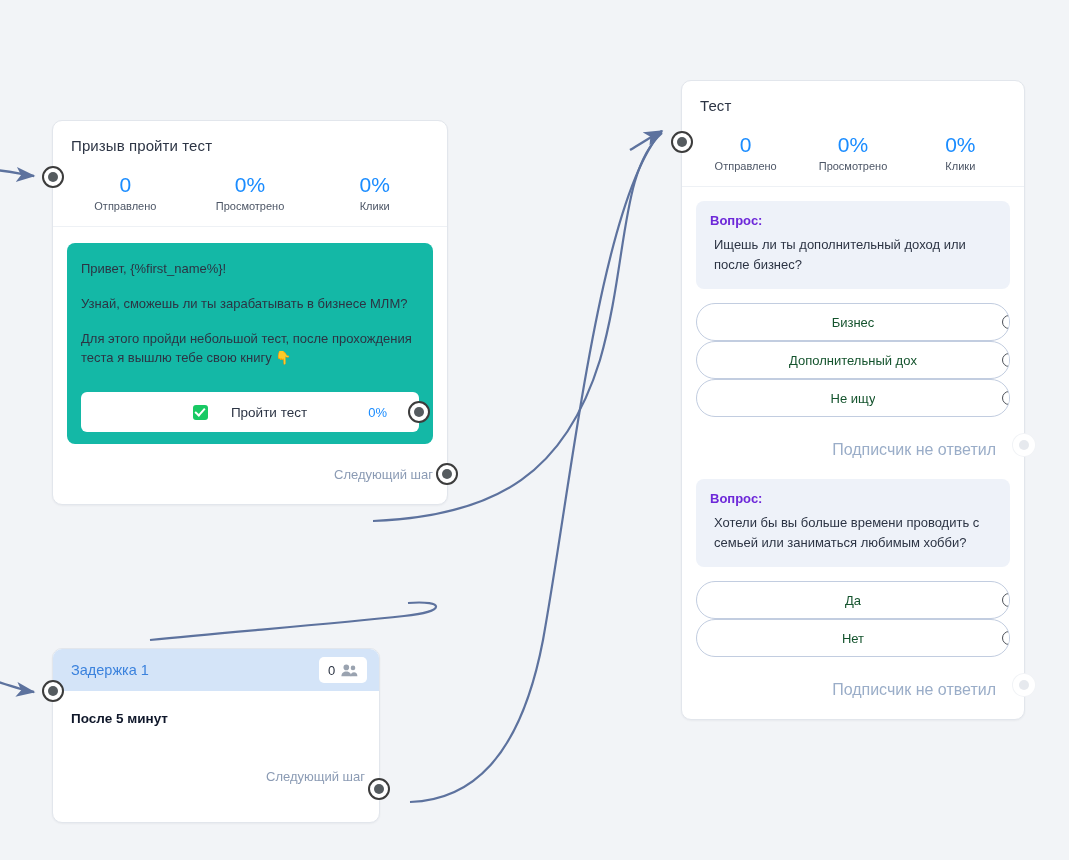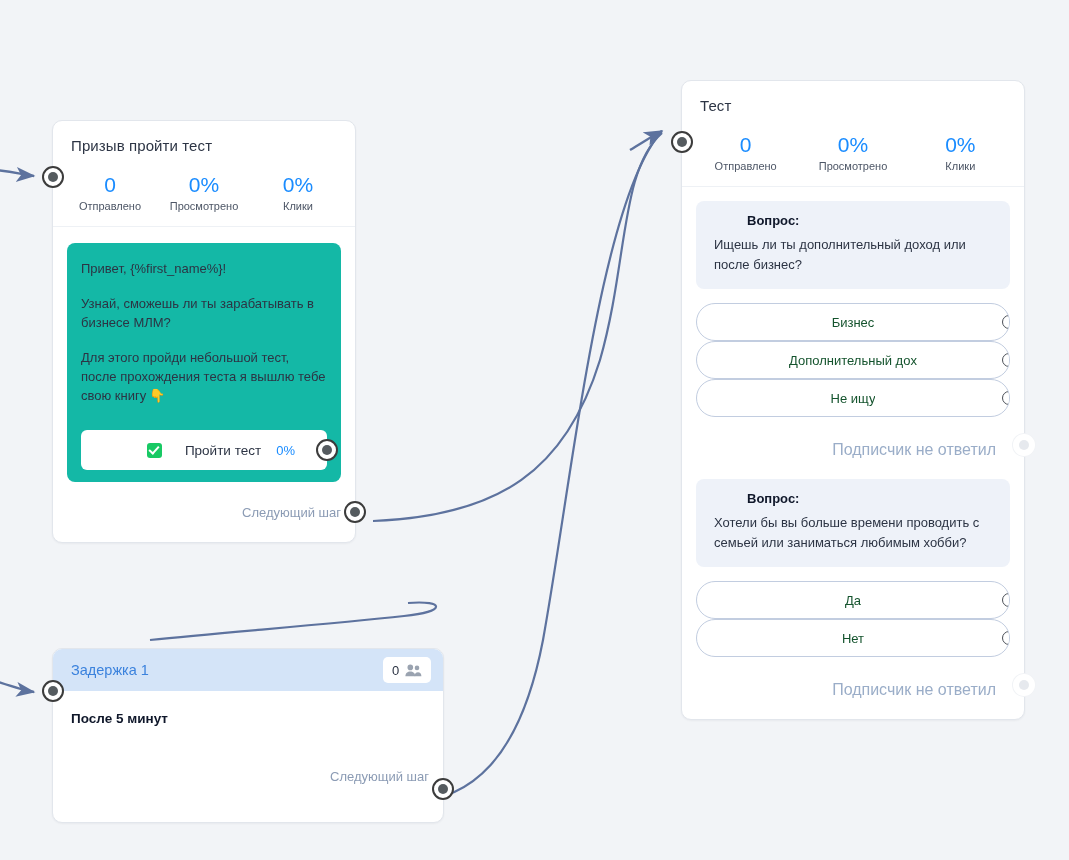--- a/index.html
+++ b/index.html
@@ -178,23 +178,22 @@
   .qblock { margin: 0 14px; }
   .question {
     background: #eef2f9;
     border-radius: 8px;
     padding: 12px 14px 14px 14px;
     margin-bottom: 14px;
   }
   .q-label {
     font-size: 13px;
     font-weight: bold;
-    color: #0f172a;
+    color: #6d28d9;
     margin-bottom: 7px;
-    margin-left: 37px;
   }
   .q-text {
     font-size: 13px;
     line-height: 20px;
     color: #2c3444;
     padding-left: 4px;
   }
   .answer {
     position: relative;
     height: 38px;
@@ -226,22 +225,22 @@
   .noanswer {
     text-align: right;
     font-size: 16px;
     color: #9aadc8;
     padding: 4px 14px 20px 0;
     position: relative;
     margin-top: 20px;
   }
 
   
-  #card-call  { left: 52px;  top: 120px; width: 304px; }
-  #card-delay { left: 52px;  top: 648px; width: 392px; }
+  #card-call  { left: 52px;  top: 120px; width: 396px; }
+  #card-delay { left: 52px;  top: 648px; width: 328px; }
   #card-quiz  { left: 681px; top: 80px;  width: 344px; border-radius: 10px; }
 </style>
 </head>
 <body>
 
 <div id="canvas">
 
   <svg class="edges" viewBox="0 0 1069 860">
     <defs>
       <marker id="ah" markerWidth="9" markerHeight="9" refX="7.4" refY="3.2" orient="auto" markerUnits="strokeWidth">

